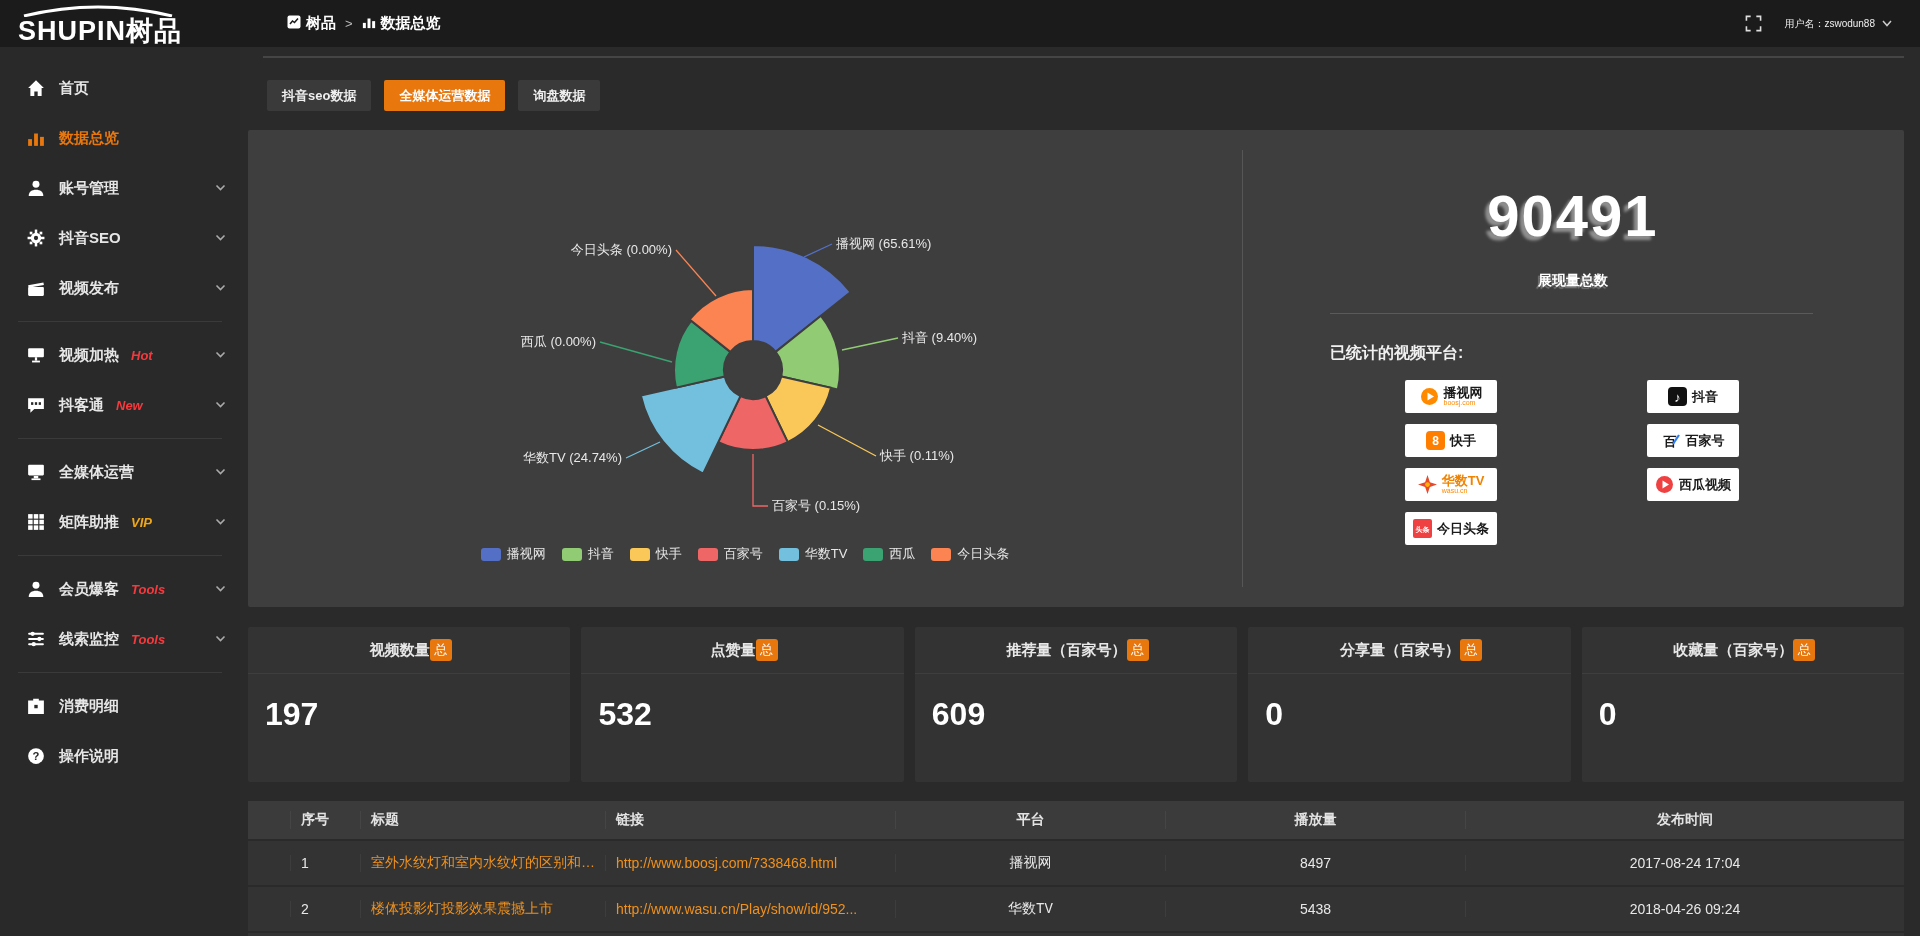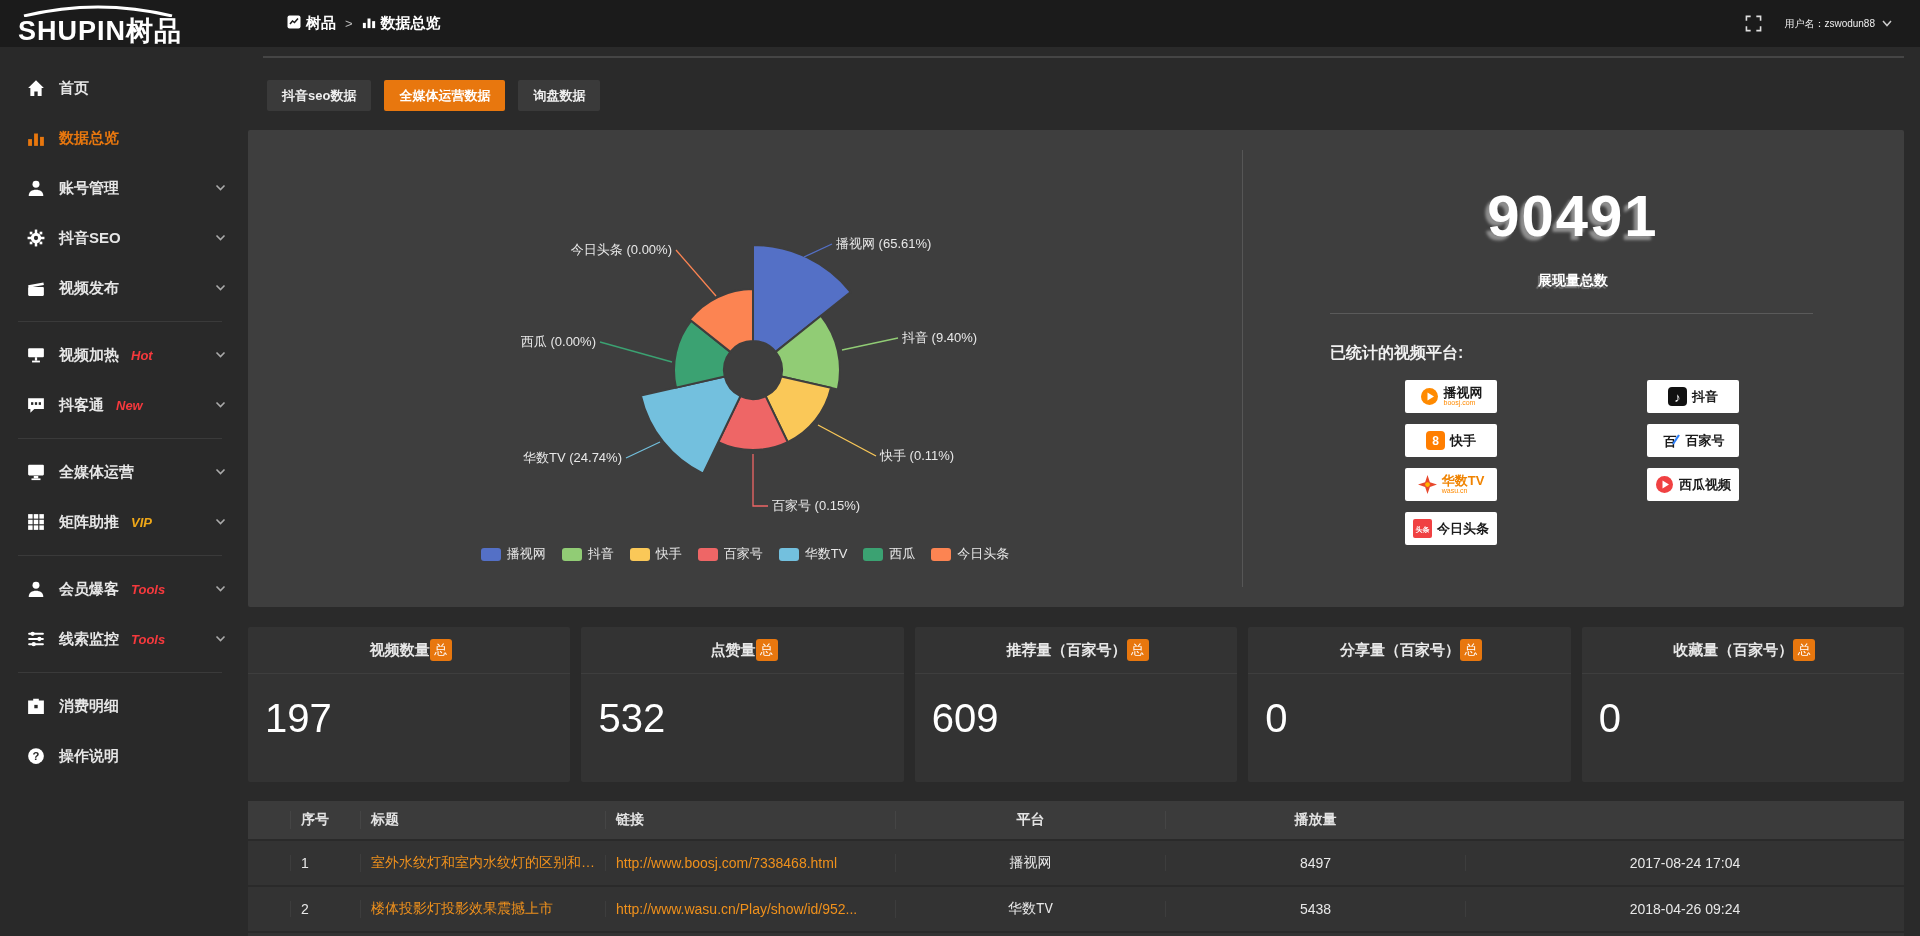--- a/index.html
+++ b/index.html
@@ -47,21 +47,21 @@
   .pbadge{position:absolute;width:92px;height:33px;background:#fff;border-radius:2px;display:flex;align-items:center;justify-content:center;gap:5px;}
   .pbadge .pname{font-size:13px;font-weight:bold;color:#1a1a1a;line-height:13px;}
   .pbadge .psub{font-size:7px;color:#ff8a00;line-height:8px;}
   .plogo{width:19px;height:19px;flex:none;display:flex;align-items:center;justify-content:center;}
   
   .cards{position:absolute;left:248px;top:627px;width:1656px;display:flex;gap:11px;}
   .card{flex:1;height:155px;background:#333;border-radius:2px;box-sizing:border-box;}
   .card-head{height:46px;display:flex;align-items:center;justify-content:center;padding:0 14px 0 17px;border-bottom:1px solid #3e3e3e;}
   .card-title{color:#e8e8e8;font-size:15px;font-weight:bold;}
   .card-badge{width:22px;height:22px;background:#e8770e;color:#fff;border-radius:3px;font-size:13px;display:flex;align-items:center;justify-content:center;}
-  .card-value{padding:22px 17px 0;color:#fff;font-size:40px;font-weight:normal;}
+  .card-value{padding:22px 17px 0;color:#fff;font-size:32px;font-weight:bold;}
   
   .table{position:absolute;left:248px;top:801px;width:1656px;}
   .trow{display:flex;align-items:center;background:#333;border-bottom:2px solid #2a2a2a;}
   .trow.thead{background:#3b3b3b;height:38px;color:#e3e3e3;font-size:14px;font-weight:bold;}
   .trow.tbody{height:44px;font-size:14px;color:#e8e8e8;}
   .trow.stub{height:44px;}
   .tcell{box-sizing:border-box;padding:0 10px;overflow:hidden;white-space:nowrap;text-overflow:ellipsis;border-left:1px solid rgba(255,255,255,0.05);}
   .tcell:first-child{border-left:none;}
   .col-check{width:42px;flex:none;}
   .col-idx{width:70px;flex:none;}
@@ -508,20 +508,21 @@
   </div>
 
 <div class="table" id="data-table">
     <div class="trow thead">
       <div class="tcell col-check"><span class="checkbox"></span></div>
       <div class="tcell col-idx">序号</div>
       <div class="tcell col-title">标题</div>
       <div class="tcell col-link">链接</div>
       <div class="tcell col-platform">平台</div>
       <div class="tcell col-views">播放量</div>
+      <div class="tcell col-time">发布时间</div>
     </div>
     <div class="trow tbody">
       <div class="tcell col-check"><span class="checkbox"></span></div>
       <div class="tcell col-idx">1</div>
       <div class="tcell col-title orange-link">室外水纹灯和室内水纹灯的区别和简介</div>
       <div class="tcell col-link orange-link">http://www.boosj.com/7338468.html</div>
       <div class="tcell col-platform">播视网</div>
       <div class="tcell col-views">8497</div>
       <div class="tcell col-time">2017-08-24 17:04</div>
     </div>

